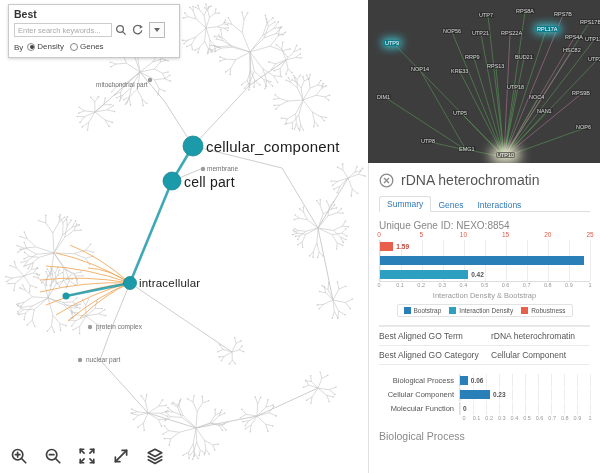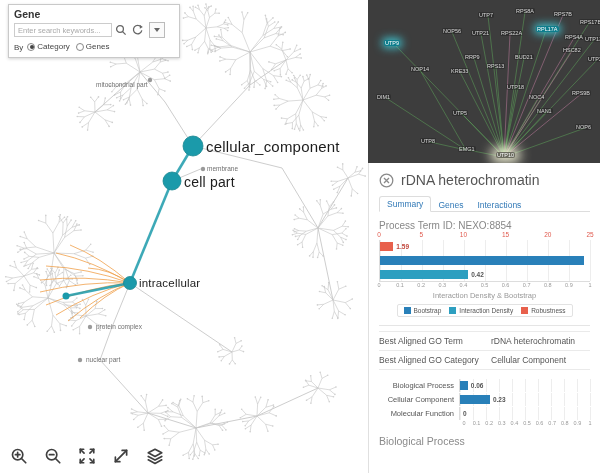--- a/index.html
+++ b/index.html
@@ -64,21 +64,21 @@
 .plot{position:relative;height:42px;border-bottom:1px solid #ddd;border-left:1px solid #ddd;margin-top:1px;overflow:visible}
 .grid{position:absolute;top:0;bottom:0;width:1px;background:#ededed}
 .hbar{position:absolute;height:9px}
 .hbar-label{position:absolute;font-size:6.5px;line-height:9px;font-weight:bold}
 .axis-label{font-size:7.5px;color:#999;text-align:center;margin-top:2px}
 #legend{display:flex;justify-content:center;margin-top:4px}
 .legend-box{display:inline-flex;gap:8px;border:1px solid #e2e2e2;border-radius:2px;padding:2px 6px}
 .legend-item{display:inline-flex;align-items:center;gap:3px;font-size:6.5px;color:#555}
 .legend-swatch{width:7px;height:7px;display:inline-block}
 hr.div{border:none;border-top:1px solid #e5e5e5;margin-top:8px}
-#align-table{margin-top:5px}
+#align-table{}
 .align-row{display:flex;border-bottom:1px solid #eaeaea;font-size:8.5px;color:#555;padding:4px 0}
 .align-row.first{border-top:1px solid #eaeaea}
 .align-label{width:112px}
 .align-value{flex:1}
 #chart2{margin-top:8px}
 .c2row{display:flex;align-items:center;height:14px}
 .c2label{width:80px;text-align:right;font-size:7.5px;color:#555;padding-right:5px}
 .c2plot{flex:1;position:relative;height:13px;border-left:1px solid #ddd}
 .c2bar{position:absolute;top:2px;height:9px}
 .c2val{position:absolute;top:2px;font-size:6.5px;color:#555;line-height:9px;font-weight:bold}
@@ -1225,21 +1225,21 @@
         <div class="tl small" style="left: 96px; top: 81px;">mitochondrial part</div>
         <div class="tl small" style="left: 207px; top: 165px;">membrane</div>
         <div class="tl small" style="left: 96px; top: 323px;">protein complex</div>
         <div class="tl small" style="left: 86px; top: 356px;">nuclear part</div>
         <div class="tl big" style="left: 206px; top: 138px; font-size: 15px;">cellular_component</div>
         <div class="tl big" style="left: 184px; top: 174px; font-size: 14px;">cell part</div>
         <div class="tl big" style="left: 139px; top: 277px; font-size: 11.5px;">intracellular</div>
       </div>
 
     <div id="search-panel">
-      <div class="app-title">Gene</div>
+      <div class="app-title">Best</div>
       <div class="search-row">
         <input id="search-input" placeholder="Enter search keywords..." style="">
         <span class="icon-btn">
           <svg width="12" height="12" viewBox="0 0 12 12">
               <circle cx="5" cy="5" r="3.4" stroke="#666" stroke-width="1.3" fill="none"></circle>
               <path d="M7.6 7.6L10.6 10.6" stroke="#666" stroke-width="1.3"></path>
             </svg>
         </span>
         <span class="icon-btn">
           <svg width="12" height="12" viewBox="0 0 12 12">
@@ -1248,21 +1248,21 @@
             </svg>
         </span>
         <span class="menu-btn">
             <span class="caret"></span>
           </span>
       </div>
       <div class="by-row">
         <span>By</span>
         <span id="radio-group"><span class="radio-item">
               <span class="radio sel"></span>
-              <span>Category</span>
+              <span>Density</span>
             </span><span class="radio-item">
               <span class="radio"></span>
               <span>Genes</span>
             </span></span>
       </div>
     </div>
 
     <div id="zoom-toolbar">
       <span class="tool-btn">
         <svg width="18" height="18" viewBox="0 0 16 16">
@@ -1373,21 +1373,21 @@
       <span class="detail-title">rDNA heterochromatin</span>
     </div>
 
     <div class="tabs" id="tabs">
         <span class="tab active">Summary</span>
         <span class="tab">Genes</span>
         <span class="tab">Interactions</span>
       </div>
 
     <div class="term-id">
-      <span>Process Term ID:</span>
+      <span>Unique Gene ID:</span>
       <span>NEXO:8854</span>
     </div>
 
     <div id="chart1">
         <div class="tick-row topax">
           <span class="tick" style="left: 0%;">0</span>
           <span class="tick" style="left: 20%;">5</span>
           <span class="tick" style="left: 40%;">10</span>
           <span class="tick" style="left: 60%;">15</span>
           <span class="tick" style="left: 80%;">20</span>

